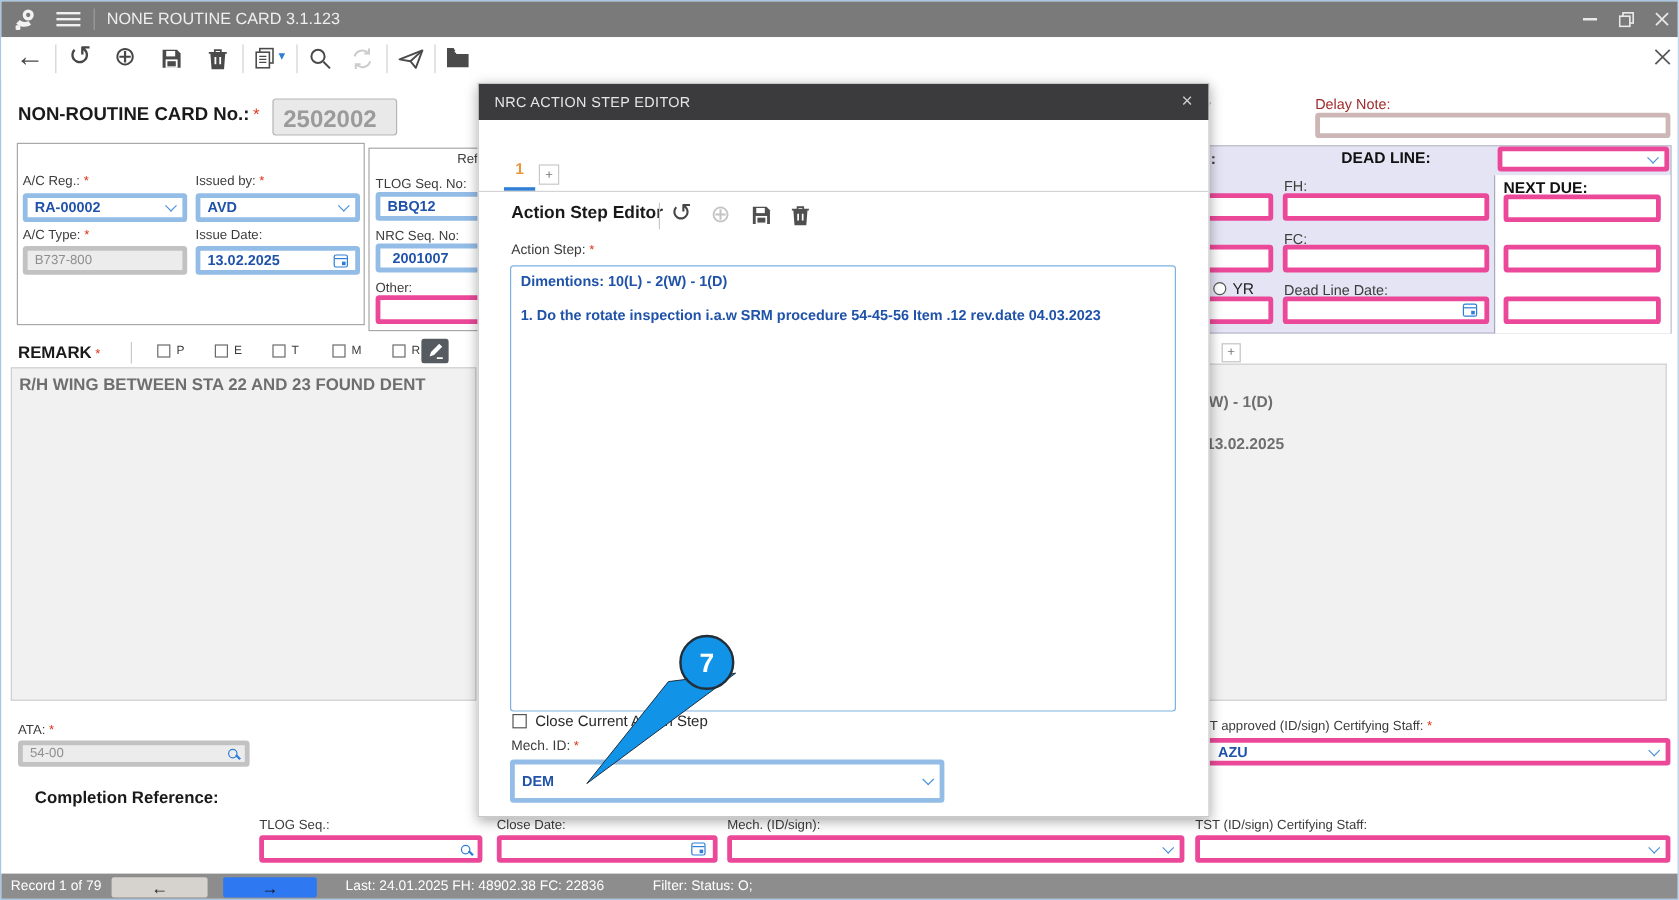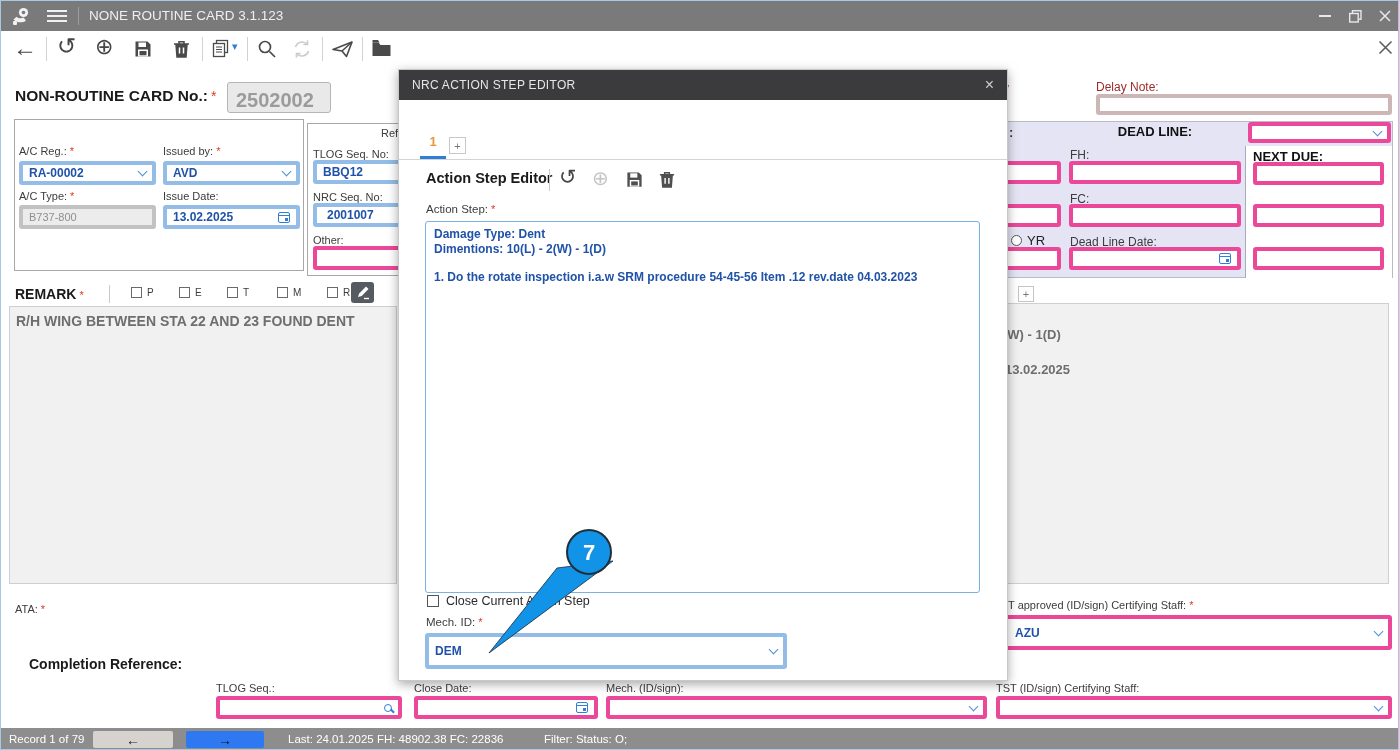--- a/index.html
+++ b/index.html
@@ -254,27 +254,31 @@
   <div class="abs" style="left:1017px;top:285px;width:16px;height:16px;border:1px solid #c4c4c4;display:flex;align-items:center;justify-content:center;">
     <span style="font-size:11px;color:#777;">+</span>
   </div>
   <div class="abs grayarea" style="left:700px;top:302px;width:688px;height:281px;"></div>
   <div class="abs gtext" style="left:1002px;top:326px;font-size:13px;">(W) - 1(D)</div>
   <div class="abs gtext" style="left:1004px;top:361px;font-size:13px;">13.02.2025</div>
 
   <div class="abs lbl" style="left:993px;top:598px;">
     <span>TST approved (ID/sign) Certifying Staff:</span><span class="req">*</span>
   </div>
-  <div class="abs ibox" style="left:993px;top:614px;width:398px;height:35px;padding-left:17px;">
+  <div class="abs ibox" style="left:993px;top:614px;width:398px;height:23px;padding-left:17px;">
     <span class="val">AZU</span>
     <span class="chev"></span>
   </div>
 
   <div class="abs lbl" style="left:14px;top:602px;">
     <span>ATA:</span><span class="req">*</span>
+  </div>
+  <div class="abs ibox dis" style="left:14px;top:616px;width:193px;height:22px;">
+    <span class="distext">54-00</span>
+    <span class="mag"></span>
   </div>
   <div class="abs" style="left:28px;top:655px;font-size:14px;font-weight:bold;color:#1a1a1a;">Completion Reference:</div>
 
   <div class="abs lbl" style="left:215px;top:681px;">TLOG Seq.:</div>
   <div class="abs ibox" style="left:215px;top:695px;width:186px;height:23px;">
     <span class="mag"></span>
   </div>
   <div class="abs lbl" style="left:413px;top:681px;">Close Date:</div>
   <div class="abs ibox" style="left:413px;top:695px;width:184px;height:23px;">
     <span class="cal"></span>
@@ -320,21 +324,20 @@
         <path d="M2 5h15M7 5V2.8h5V5"></path>
           <path d="M4 5l1 13h9l1-13" fill="#4f4f4f"></path>
         <path d="M7.5 8.5v6M11.5 8.5v6" stroke="#fff"></path>
       </svg>
     </span>
 
     <div class="abs lbl" style="left:27px;top:133px;font-size:11.5px;">
       <span>Action Step:</span><span class="req">*</span>
     </div>
     <div class="abs" style="left:26px;top:151px;width:555px;height:372px;border:1px solid #7db2e0;border-radius:3px;padding:5px 8px;overflow:hidden;">
-      <div class="val" style="line-height:14.5px;font-size:12px;">Damage Type: Dent</div>
       <div class="val" style="line-height:14.5px;font-size:12px;">Dimentions: 10(L) - 2(W) - 1(D)</div>
       <div class="val" style="line-height:14.5px;font-size:12px;margin-top:14px;white-space:normal;">1. Do the rotate inspection i.a.w SRM procedure 54-45-56 Item .12 rev.date 04.03.2023</div>
     </div>
 
     <div class="abs" style="left:28px;top:524px;display:flex;align-items:center;gap:7px;">
       <span class="cb" style="width:12px;height:12px;border-color:#555;"></span>
       <span style="font-size:12.5px;color:#2a2a2a;">Close Current Action Step</span>
     </div>
     <div class="abs lbl" style="left:27px;top:546px;font-size:11.5px;">
       <span>Mech. ID:</span><span class="req">*</span>

